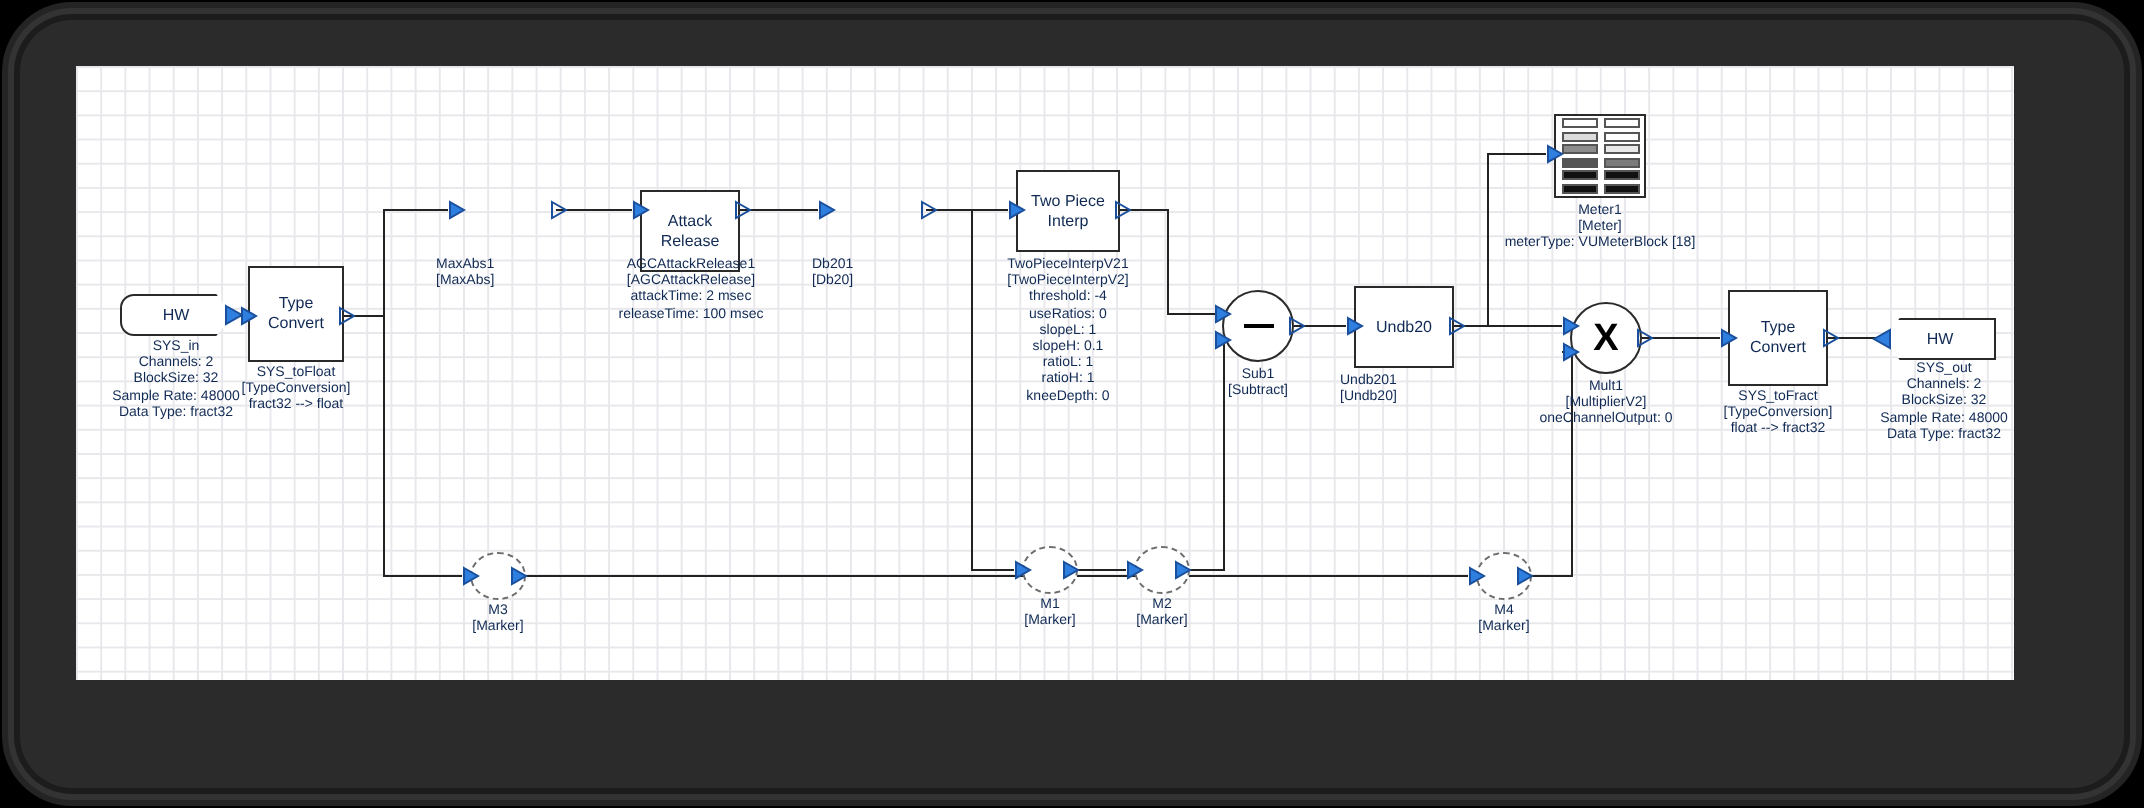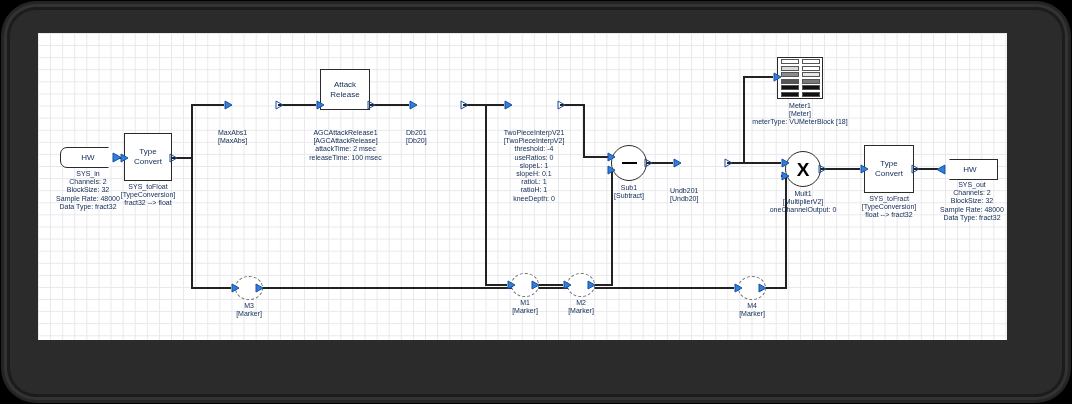--- a/index.html
+++ b/index.html
@@ -129,21 +129,21 @@
         </svg>
     </div>
     <div class="port" style="left:237px;top:67px;">
       <svg width="9" height="10" viewBox="0 0 9 10">
           <path d="M1,1 L8,5 L1,9 Z" fill="none" stroke="#1a4f9c"></path>
         </svg>
     </div>
     <div class="cap" style="left:180px;top:96px;width:70px;text-align:left;">MaxAbs1
 [MaxAbs]</div>
 
-    <div class="blk rect" style="left:282px;top:36px;width:50px;height:41px;">
+    <div class="blk rect" style="left:282px;top:62px;width:50px;height:41px;">
       <span style="white-space:pre-line">Attack
 Release</span>
     </div>
     <div class="port" style="left:278px;top:67px;">
       <svg width="9" height="10" viewBox="0 0 9 10">
           <path d="M1,1 L8,5 L1,9 Z" fill="#2f7fe0" stroke="#1a4f9c"></path>
         </svg>
     </div>
     <div class="port" style="left:329px;top:67px;">
       <svg width="9" height="10" viewBox="0 0 9 10">
@@ -161,20 +161,24 @@
         </svg>
     </div>
     <div class="port" style="left:422px;top:67px;">
       <svg width="9" height="10" viewBox="0 0 9 10">
           <path d="M1,1 L8,5 L1,9 Z" fill="none" stroke="#1a4f9c"></path>
         </svg>
     </div>
     <div class="cap" style="left:368px;top:96px;width:64px;text-align:left;">Db201
 [Db20]</div>
 
+    <div class="blk rect" style="left:470px;top:52px;width:52px;height:41px;">
+      <span style="white-space:pre-line">Two Piece
+Interp</span>
+    </div>
     <div class="port" style="left:466px;top:67px;">
       <svg width="9" height="10" viewBox="0 0 9 10">
           <path d="M1,1 L8,5 L1,9 Z" fill="#2f7fe0" stroke="#1a4f9c"></path>
         </svg>
     </div>
     <div class="port" style="left:519px;top:67px;">
       <svg width="9" height="10" viewBox="0 0 9 10">
           <path d="M1,1 L8,5 L1,9 Z" fill="none" stroke="#1a4f9c"></path>
         </svg>
     </div>
@@ -202,20 +206,23 @@
         </svg>
     </div>
     <div class="port" style="left:606px;top:125px;">
       <svg width="9" height="10" viewBox="0 0 9 10">
           <path d="M1,1 L8,5 L1,9 Z" fill="none" stroke="#1a4f9c"></path>
         </svg>
     </div>
     <div class="cap" style="left:556px;top:151px;width:70px;">Sub1
 [Subtract]</div>
 
+    <div class="blk rect" style="left:639px;top:110px;width:50px;height:41px;">
+      <span>Undb20</span>
+    </div>
     <div class="port" style="left:635px;top:125px;">
       <svg width="9" height="10" viewBox="0 0 9 10">
           <path d="M1,1 L8,5 L1,9 Z" fill="#2f7fe0" stroke="#1a4f9c"></path>
         </svg>
     </div>
     <div class="port" style="left:686px;top:125px;">
       <svg width="9" height="10" viewBox="0 0 9 10">
           <path d="M1,1 L8,5 L1,9 Z" fill="none" stroke="#1a4f9c"></path>
         </svg>
     </div>

